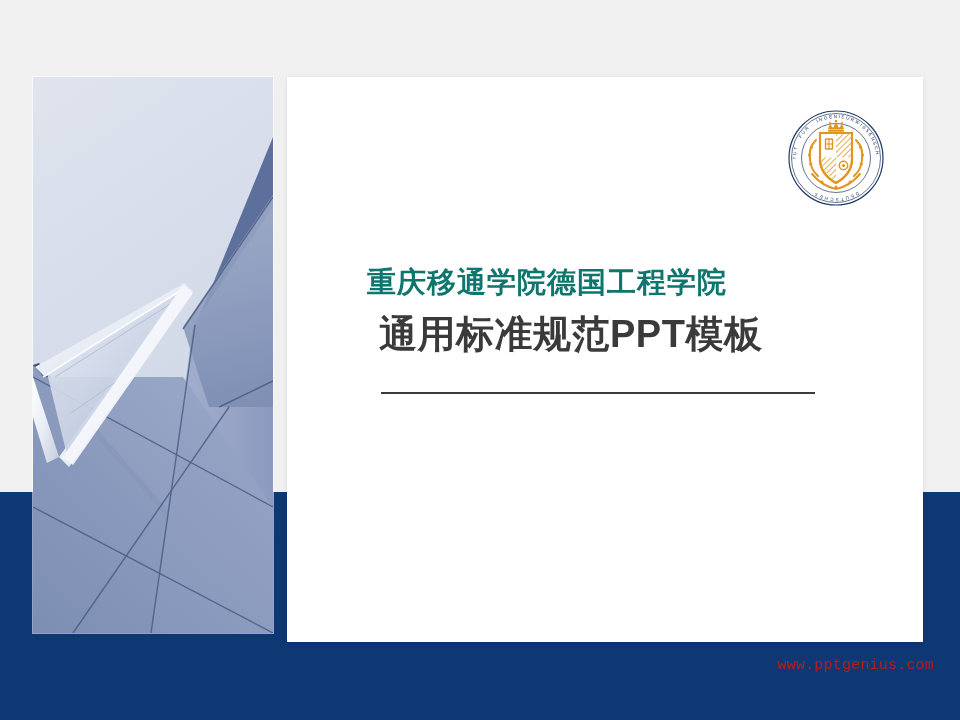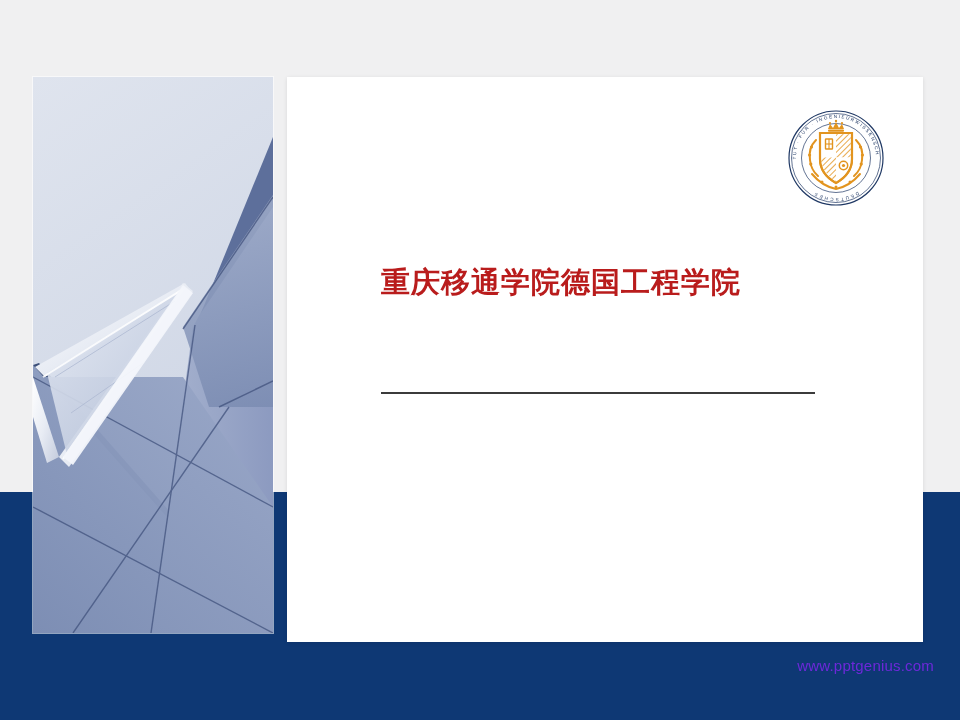--- a/index.html
+++ b/index.html
@@ -32,24 +32,24 @@
     top: 492px;
     width: 960px;
     height: 228px;
     background: #0e3874;
   }
 
   .site-url {
     position: absolute;
     right: 26px;
     bottom: 46px;
-    color: #6d28d9;
+    color: #b91c1c;
     font-size: 15px;
     letter-spacing: 0.2px;
-    font-family: Liberation Sans, sans-serif;
+    font-family: Liberation Mono, monospace;
   }
 
   
   .photo {
     position: absolute;
     left: 33px;
     top: 77px;
     width: 240px;
     height: 556px;
     overflow: hidden;
@@ -75,25 +75,25 @@
     right: 33px;
     top: 27px;
     width: 108px;
     height: 108px;
   }
   .logo svg { display: block; }
 
   
   .org-line {
     position: absolute;
-    left: 94px;
+    left: 80px;
     top: 186px;
     font-size: 29px;
     font-weight: bold;
-    color: #b91c1c;
+    color: #0f766e;
     letter-spacing: 1px;
     white-space: nowrap;
     font-family: "Liberation Sans", "DejaVu Sans", sans-serif;
   }
 
   .main-title {
     position: absolute;
     left: 92px;
     top: 232px;
     font-size: 38px;
@@ -277,20 +277,21 @@
           <circle cx="79.2" cy="60" r="1.6"></circle>
           <circle cx="40" cy="78" r="1.5"></circle>
           <circle cx="54" cy="83" r="1.5"></circle>
           <circle cx="68" cy="78" r="1.5"></circle>
         </g>
       </svg>
     </div>
 
     <div class="org-line">重庆移通学院德国工程学院</div>
 
+    <div class="main-title">通用标准规范PPT模板</div>
 
     <div class="divider"></div>
 
 
   </div>
 
   <div class="site-url">www.pptgenius.com</div>
 
 </div>
 

